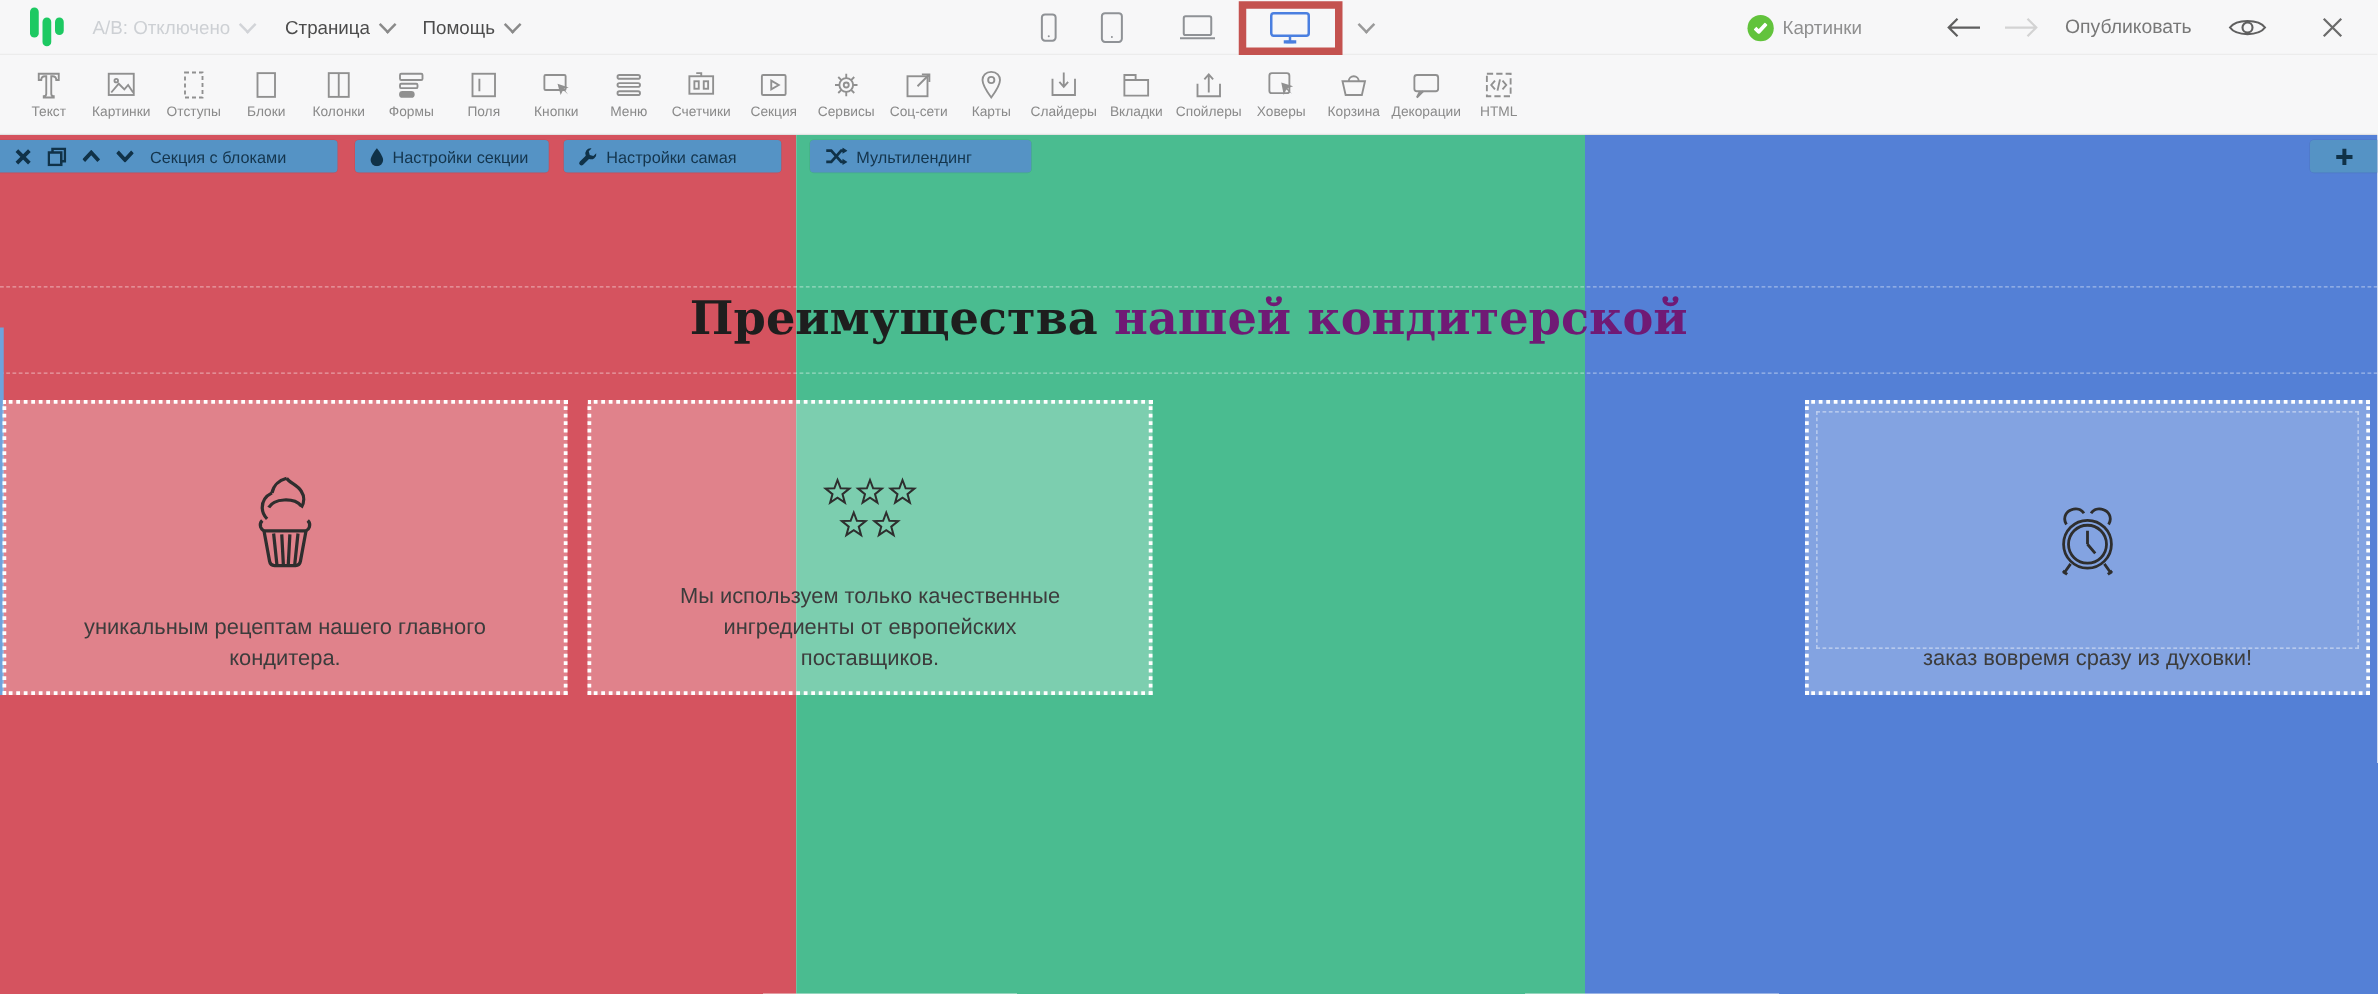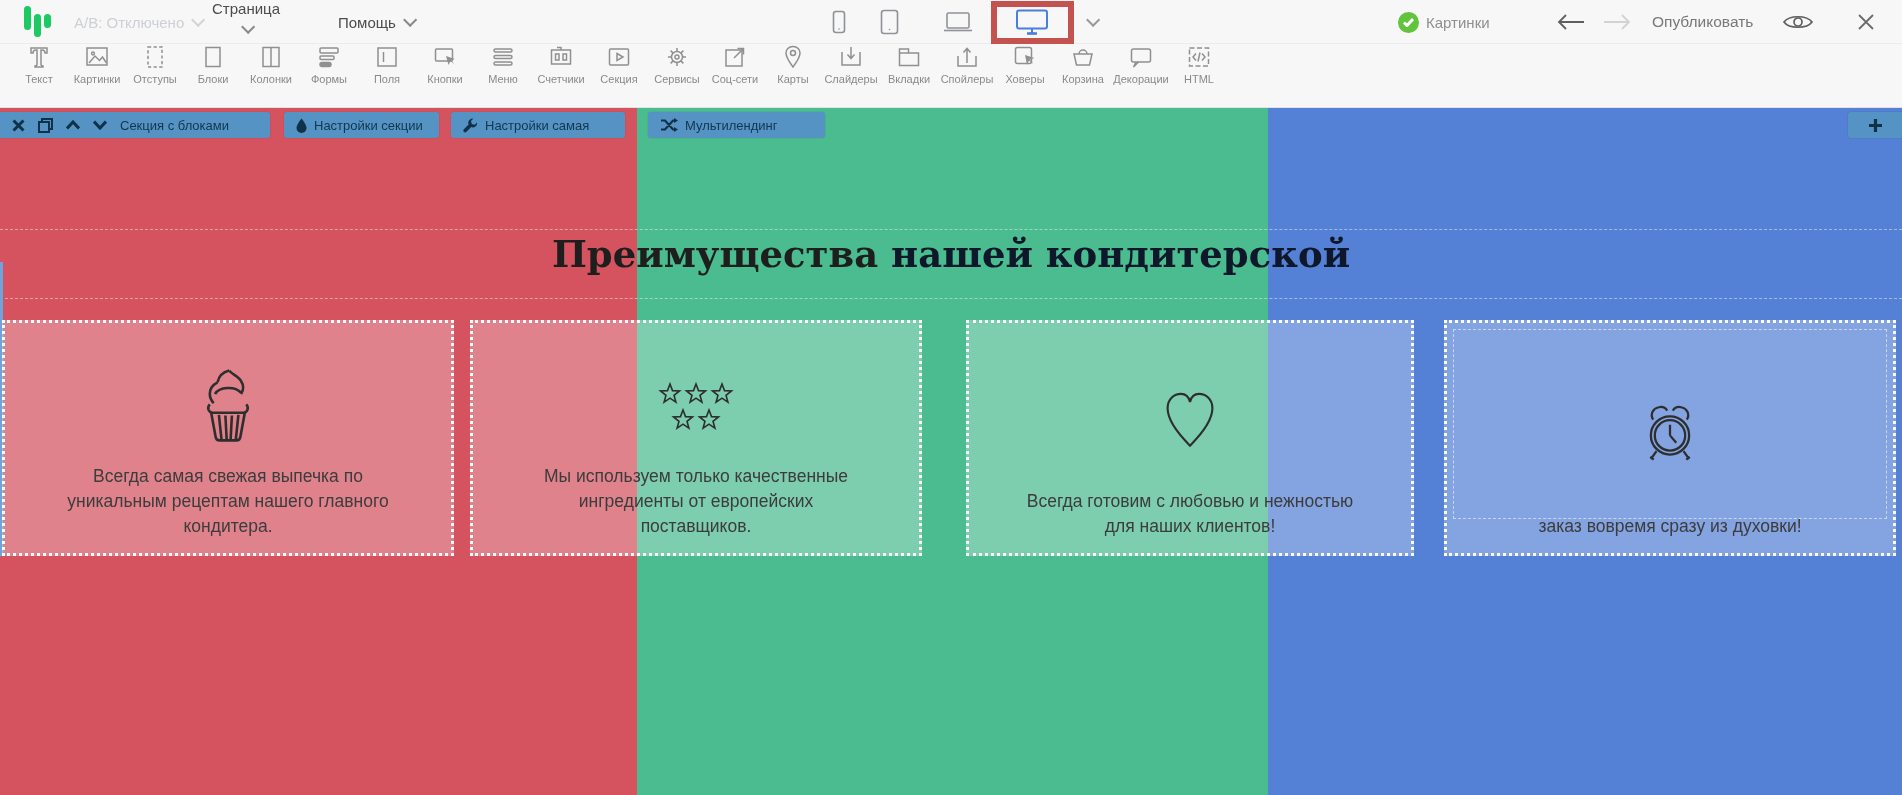--- a/index.html
+++ b/index.html
@@ -19,40 +19,40 @@
   .logo-bars i:nth-child(2){ height:23px; margin-top:8px; }
   .logo-bars i:nth-child(3){ height:14px; margin-top:8px; }
   .device { stroke:#8f9296; fill:none; stroke-width:1.6; }
   .annotation-box { position:absolute; left:991px; top:1px; width:83px; height:43px; border:6px solid #c4524f; z-index:5; }
   .saved-badge { width:21px; height:21px; border-radius:50%; background:#62c33c; display:flex; align-items:center; justify-content:center; }
   .saved-badge svg { stroke:#fff; stroke-width:3; fill:none; }
   .txt-gray { font-size:15px; color:#8f8f8f; }
   .txt-pub { font-size:15.5px; color:#787878; }
 
   
-  .toolbar { position:absolute; left:0; top:44px; width:100%; height:64px; background:#f7f7f8; border-bottom:1px solid #e2e2e2; display:flex; padding-left:10px; z-index:30; }
+  .toolbar { position:absolute; left:0; top:44px; width:100%; height:64px; background:#f7f7f8; border-bottom:1px solid #e2e2e2; display:flex; align-items:center; padding-left:10px; z-index:30; }
   .tool { width:58px; min-width:50px; display:flex; flex-direction:column; align-items:center; gap:3px; cursor:pointer; }
   .tool svg { stroke:#909090; fill:none; stroke-width:1.5; }
   .tool .lbl { font-size:11px; color:#8a8a8a; white-space:nowrap; }
 
   
   .canvas { position:absolute; left:0; top:108px; width:1902px; height:687px; overflow:hidden; }
   .band { position:absolute; top:0; height:100%; }
   .guide { position:absolute; left:0; width:100%; height:0; border-top:1px dashed rgba(255,255,255,0.45); z-index:2; }
   .row-sliver { position:absolute; left:0; top:154px; width:3px; height:294px; background:#6fa3dc; z-index:3; }
 
   .chips { position:absolute; left:0; top:4px; width:100%; height:26px; z-index:10; }
   .chip { position:absolute; top:0; height:26px; background:#5593c5; display:flex; align-items:center; gap:7px; padding:0 12px; border-radius:3px; cursor:pointer; box-shadow:0 0 0 0.5px rgba(0,0,0,0.08); }
   .chip span { font-size:13px; color:#14354d; white-space:nowrap; }
   .chip svg { flex:none; }
   .chip-ic { stroke:#103248; fill:none; stroke-width:2.4; }
 
   .page-heading { position:absolute; left:0; top:124px; width:100%; text-align:center; font-family:"DejaVu Serif","Liberation Serif",serif; font-size:37px; line-height:44px; z-index:4; cursor:text; }
   .page-heading .h1a { color:#1e1e1e; }
-  .page-heading .h1b { color:#0f172a;margin-top:10px; }
+  .page-heading .h1b { color:#701a75;margin-top:10px; }
 
   .card { position:absolute; top:212px; height:236px; border:3px dotted #ffffff; background:rgba(255,255,255,0.28); display:flex; flex-direction:column; justify-content:space-between; align-items:center; padding:26px 26px 14px; z-index:4; cursor:pointer; }
   .card .icon-wrap { flex:1; display:flex; align-items:center; justify-content:center; }
   .card .icon-wrap svg { stroke:#2e2e2e; fill:none; stroke-width:2; }
   .card .txt { font-size:17.5px; line-height:25px; color:#3c3c3c; text-align:center; }
   .card .txt div { white-space:nowrap; }
   .card.inner-sel::after { content:""; position:absolute; left:6px; top:6px; right:6px; bottom:34px; border:1px dashed rgba(255,255,255,0.55); pointer-events:none; }
 </style>
 </head>
 <body>
@@ -66,21 +66,21 @@
           <i></i>
           <i></i>
         </div>
     </div>
 
     <div class="abs" style="left:74px;">
       <span class="menu-label disabled">A/B: Отключено</span>
       <span class="caret light"></span>
     </div>
 
-    <div class="abs" style="left:212px;flex-direction:column;">
+    <div class="abs" style="left:228px;">
       <span class="menu-label">Страница</span>
       <span class="caret"></span>
     </div>
 
     <div class="abs" style="left:338px;">
       <span class="menu-label">Помощь</span>
       <span class="caret"></span>
     </div>
 
     <div class="abs" style="left:832px;">
@@ -370,21 +370,20 @@
           <path d="M31 4 c-4 1 -8 4 -9 9"></path>
           <path d="M31 4 c2 3 7 4 9 8 2 3 2 7 0 10"></path>
           <path d="M22 13 c-4 2 -6 5 -6 9 0 3 1 5 3 7"></path>
           <path d="M20 22 a11 7 0 0 1 20 -1"></path>
           <path d="M16 30 c-1 1 -1.5 2.5 -1 4 0.7 1.8 2.5 2.6 4 2.4 h22 c1.6 0.2 3.4-0.6 4-2.4 0.5-1.5 0-3-1-4"></path>
           <path d="M17 36 l3.5 19 c0.3 1.7 1.5 2.7 3 2.7 h13 c1.5 0 2.7-1 3-2.7 L43 36"></path>
           <path d="M23 38 l2 19 M28 38.5 l1 19 M33 38.5 l-1 19 M38 38 l-2 19"></path>
         </svg>
       </div>
       <div class="txt">
-        <div>Всегда самая свежая выпечка по</div>
         <div>уникальным рецептам нашего главного</div>
         <div>кондитера.</div>
       </div>
     </div>
 
     <div class="card" style="left:470px; width:452px;">
       <div class="icon-wrap">
         <svg width="86" height="56" viewBox="-43 -28 86 56" style="stroke-width:1.6;">
           <g transform="translate(-26,-13)">
               <path d="M0 -10 L2.5 -3.4 L9.5 -3.1 L4 1.3 L5.9 8.1 L0 4.2 L-5.9 8.1 L-4 1.3 L-9.5 -3.1 L-2.5 -3.4 Z"></path>
@@ -403,31 +402,20 @@
             </g>
         </svg>
       </div>
       <div class="txt">
         <div>Мы используем только качественные</div>
         <div>ингредиенты от европейских</div>
         <div>поставщиков.</div>
       </div>
     </div>
 
-    <div class="card" style="left:966px; width:448px;">
-      <div class="icon-wrap">
-        <svg width="64" height="62" viewBox="0 0 60 58">
-          <path d="M30 54 C16 40 9 29 9 19 C9 10 15.5 5.5 21.5 5.5 C26.5 5.5 29 9 30 13 C31 9 33.5 5.5 38.5 5.5 C44.5 5.5 51 10 51 19 C51 29 44 40 30 54 Z"></path>
-        </svg>
-      </div>
-      <div class="txt">
-        <div>Всегда готовим с любовью и нежностью</div>
-        <div>для наших клиентов!</div>
-      </div>
-    </div>
 
     <div class="card inner-sel" style="left:1444px; width:452px;">
       <div class="icon-wrap">
         <svg width="72" height="76" viewBox="0 0 64 64">
           <circle cx="32" cy="35" r="17"></circle>
           <circle cx="32" cy="35" r="13.5"></circle>
           <path d="M32 35 V25.5 M32 35 l5.5 6.5"></path>
           <path d="M17 21 c-3-5 0-10 5-11 3-0.7 6 0.6 7.5 3"></path>
           <path d="M47 21 c3-5 0-10 -5-11 -3-0.7-6 0.6-7.5 3"></path>
           <path d="M20 49 l-5 7 M17.5 56.5 l-3-2.5 M44 49 l5 7 M46.5 56.5 l3-2.5"></path>

